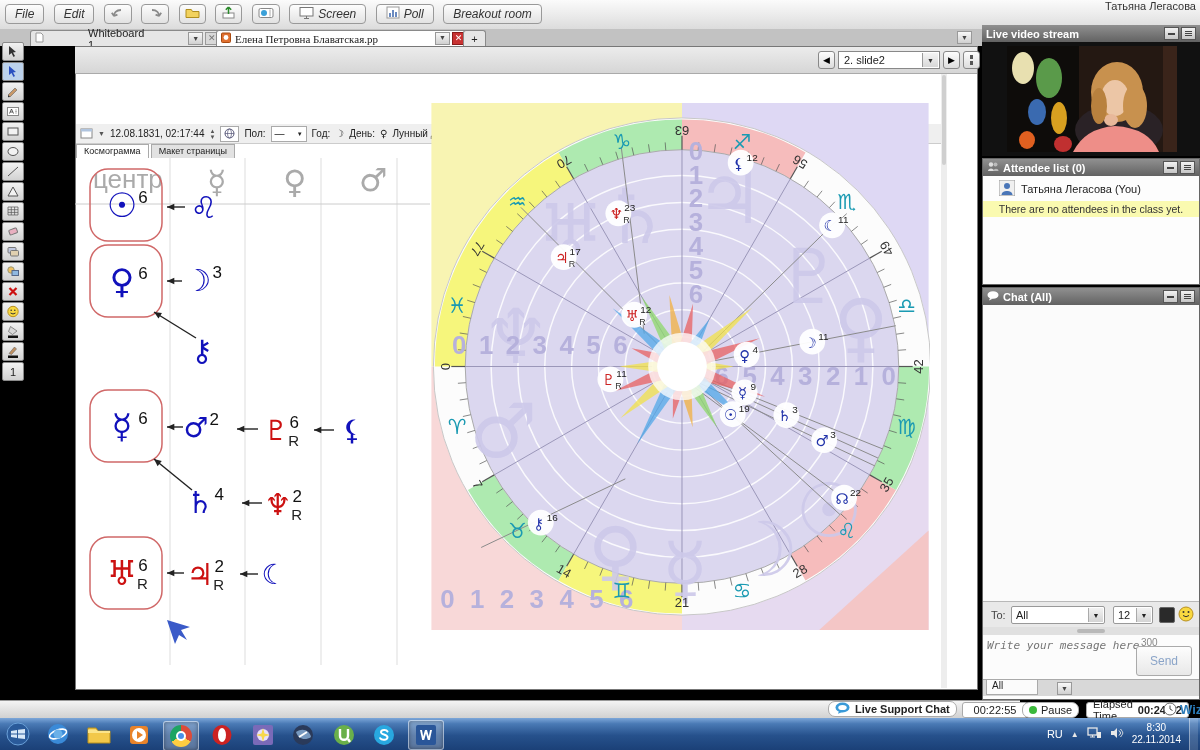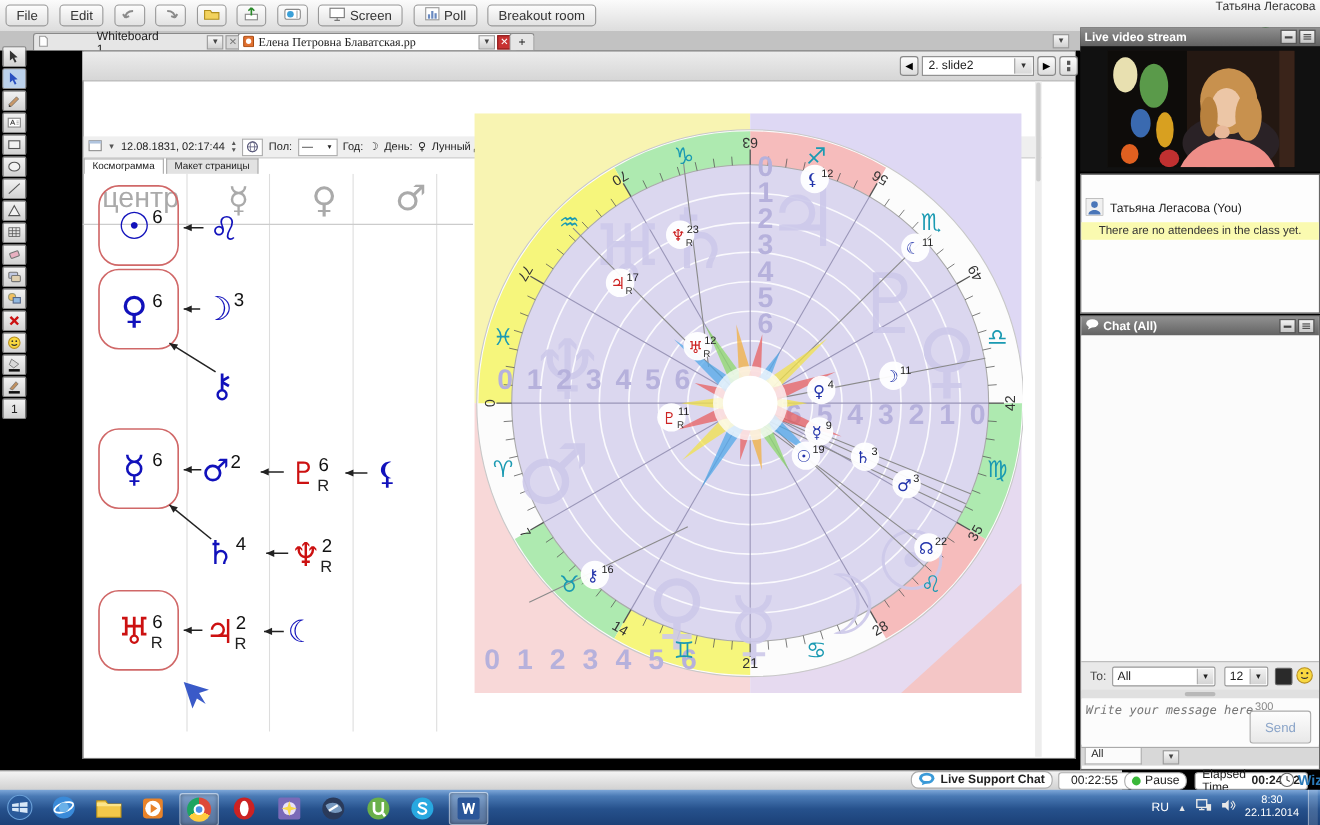--- a/index.html
+++ b/index.html
@@ -5,21 +5,21 @@
   html,body{margin:0;padding:0;background:#000;}
   #app{position:relative;width:1200px;height:750px;overflow:hidden;
        font-family:"Liberation Sans",sans-serif;background:#000;color:#222;}
   .abs{position:absolute;}
   .glyph{font-family:"DejaVu Sans",sans-serif;}
   
   #top-toolbar{left:0;top:0;width:1200px;height:29px;
     background:linear-gradient(#fbfbfb,#dcdcdc);border-bottom:1px solid #9a9a9a;}
   .tb-btn{display:inline-flex;align-items:center;gap:4px;height:20px;margin:4px 0 0 5px;
     padding:0 9px;background:linear-gradient(#fdfdfd,#e2e2e2);border:1px solid #999;
-    border-radius:4px;font-size:12px;color:#333;vertical-align:top;}
+    border-radius:4px;font-size:12px;color:#333;vertical-align:top;font-style:italic;}
   .tb-ico{padding:0 5px;}
   #user-zone{right:4px;top:0;height:29px;display:flex;align-items:center;gap:9px;flex-direction:column;}
   #user-name{font-size:11px;color:#333;}
   
   #tab-bar{left:0;top:29px;width:1200px;height:17px;background:#c2c2c2;border-bottom:1px solid #8a8a8a;}
   .wtab{position:absolute;top:1px;height:15px;display:flex;align-items:center;gap:4px;
     padding:0 4px;font-size:11px;border:1px solid #8a8a8a;border-bottom:none;
     border-radius:3px 3px 0 0;background:#e6e6e6;}
   .wtab.active{background:#fff;}
   .tab-x{width:11px;height:11px;font-size:9px;line-height:11px;text-align:center;
@@ -57,21 +57,21 @@
     display:flex;align-items:center;padding:0 4px;gap:4px;box-sizing:border-box;}
   .hdr-btns{margin-left:auto;display:flex;gap:2px;}
   .hdr-btn{width:13px;height:11px;background:linear-gradient(#f2f2f2,#c6c6c6);
     border:1px solid #555;display:flex;align-items:center;justify-content:center;}
   .hdr-btn i{display:block;width:7px;height:2px;background:#444;}
   .hdr-btn.menu i{height:1px;box-shadow:0 2px #444,0 4px #444;margin-bottom:4px;}
   #video-panel{left:982px;top:25px;width:218px;height:131px;background:#111;}
   #attendee-panel{left:982px;top:158px;width:218px;height:127px;background:#fdfdfd;border:1px solid #666;box-sizing:border-box;}
   #chat-panel{left:982px;top:287px;width:218px;height:413px;background:#fdfdfd;border:1px solid #666;box-sizing:border-box;}
   .yellow-row{background:#fafab0;font-size:10.5px;text-align:center;padding:2px 0;color:#333;}
-  .att-row{display:flex;align-items:center;gap:6px;padding:3px 4px;font-size:11px;}
+  .att-row{display:flex;align-items:center;gap:6px;padding:3px 16px;font-size:11px;}
   select,.fake-select{font-family:"Liberation Sans",sans-serif;}
   .fake-select{position:absolute;background:#fff;border:1px solid #999;border-radius:2px;
     font-size:11px;display:flex;align-items:center;padding-left:4px;box-sizing:border-box;}
   .fake-select .dd{position:absolute;right:1px;top:1px;bottom:1px;width:14px;
     background:linear-gradient(#f2f2f2,#d4d4d4);border-left:1px solid #aaa;font-size:7px;
     display:flex;align-items:center;justify-content:center;}
   #chat-msg{position:absolute;left:0px;top:347px;width:216px;height:42px;border:none;outline:none;
     resize:none;font-size:11px;font-style:italic;background:#fcfcfc;padding:4px;box-sizing:border-box;}
   #send-btn{position:absolute;left:153px;top:358px;width:56px;height:30px;background:linear-gradient(#fdfdfd,#e8e8e8);
     border:1px solid #aaa;border-radius:3px;color:#8aa4c8;font-size:12px;}
@@ -754,20 +754,37 @@
       <ellipse cx="110" cy="46" rx="26" ry="30" fill="#c8914e"></ellipse>
       <ellipse cx="108" cy="52" rx="14" ry="18" fill="#ecc6a6"></ellipse>
       <ellipse cx="104" cy="74" rx="7" ry="6" fill="#e8b89a"></ellipse>
       <path d="M66 106 Q78 82 108 80 Q142 82 152 106 Z" fill="#ee8e88"></path>
       <ellipse cx="128" cy="60" rx="12" ry="22" fill="#c8914e"></ellipse>
       <ellipse cx="92" cy="60" rx="8" ry="18" fill="#b8813e"></ellipse>
     </svg>
   </div>
 
   <div class="abs" id="attendee-panel">
+    <div class="panel-hdr">
+      <span><svg width="12" height="11">
+            <circle cx="4" cy="3.5" r="2.2" fill="#ddd"></circle>
+            <path d="M1 10 C1 6.5 7 6.5 7 10 Z" fill="#ddd"></path>
+            <circle cx="8.5" cy="3.5" r="2" fill="#bbb"></circle>
+            <path d="M6.5 10 C6.5 7 11.5 7 11.5 10 Z" fill="#bbb"></path>
+          </svg></span>
+      <span>Attendee list (0)</span>
+      <span class="hdr-btns">
+          <span class="hdr-btn">
+            <i></i>
+          </span>
+          <span class="hdr-btn menu">
+            <i></i>
+          </span>
+        </span>
+    </div>
     <div class="att-row" style="margin-top:18px;">
       <span><svg width="16" height="16">
             <rect width="16" height="16" fill="#f0f0f0" stroke="#999"></rect>
             <circle cx="8" cy="6" r="3" fill="#4a76b8"></circle>
             <path d="M2.5 15 C2.5 9.5 13.5 9.5 13.5 15 Z" fill="#4a76b8"></path>
           </svg></span>
       <span>Татьяна Легасова (You)</span>
     </div>
     <div class="yellow-row">There are no attendees in the class yet.</div>
   </div>

